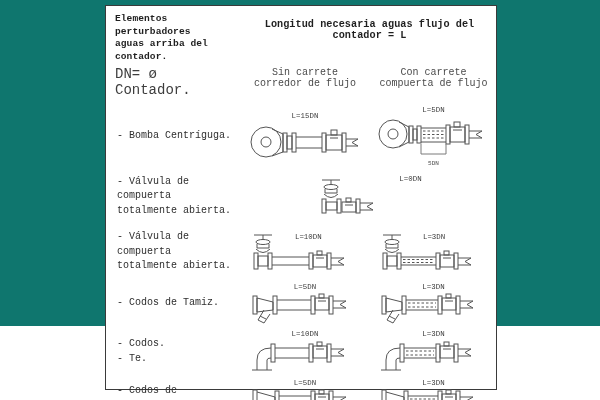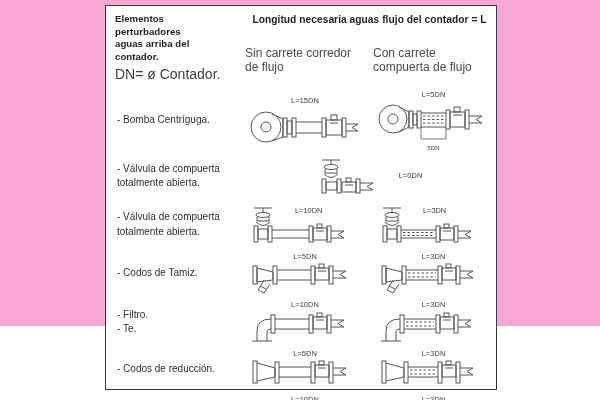--- a/index.html
+++ b/index.html
@@ -11,21 +11,22 @@
     overflow: hidden;
   }
   body {
     font-family: "Liberation Sans", sans-serif;
     color: #2b2b2b;
   }
   .page {
     position: relative;
     width: 600px;
     height: 326px;
-    background: #f9a8d4;
+    background: #0f766e;
+    font-family: Liberation Mono, monospace;
   }
   .table-wrap {
     position: absolute;
     left: 105px;
     top: 5px;
     width: 392px;
     height: 385px;
     border: 1.3px solid #3a3a3a;
     box-sizing: border-box;
     background: #fff;
@@ -65,22 +66,22 @@
   }
   .hdr-span {
     font-size: 10.2px;
     font-weight: bold;
     text-align: center;
     color: #1f1f1f;
     padding: 4px 6px !important;
     letter-spacing: 0.05px;
   }
   .hdr-col {
-    font-size: 12px;
-    text-align: left;
+    font-size: 10px;
+    text-align: center;
     color: #4a4a4a;
     padding: 5px 4px !important;
   }
   .rowlabel {
     font-size: 10px;
     line-height: 1.45;
     padding: 6px 6px 6px 11px !important;
     color: #2e2e2e;
   }
   .diagcell {
@@ -219,21 +220,21 @@
                 <path d="M7 19 Q14 26 21 19"></path>
                 <rect x="5" y="24" width="4" height="14"></rect>
                 <rect x="9" y="27" width="11" height="8"></rect>
                 <rect x="20" y="24" width="4" height="14"></rect>
                 <rect x="25" y="27" width="14" height="10"></rect>
                 <rect x="29" y="23" width="5" height="4"></rect>
                 <line x1="28" y1="30" x2="36" y2="30"></line>
                 <rect x="39" y="24" width="4" height="14"></rect>
                 <path d="M43 28 L56 28 L50 31.5 L56 35 L43 35"></path>
               </svg>
-              <div class="lbl" style="align-self:flex-start;margin-top:16px;">L=0DN</div>
+              <div class="lbl" style="align-self:flex-start;margin-top:0;">L=0DN</div>
             </div>
           </td>
         </tr>
 
         <tr style="height:50px;">
           <td class="rowlabel bline-r bline-b">
             <span>- Válvula de compuerta</span><br>
             <span>totalmente abierta.</span>
           </td>
           <td class="diagcell bline-r bline-b">
@@ -333,21 +334,21 @@
                 <line x1="69" y1="10" x2="77" y2="10"></line>
                 <rect x="80" y="5" width="4" height="18"></rect>
                 <path d="M84 10 L97 10 L91 13.5 L97 17 L84 17"></path>
               </svg>
             </div>
           </td>
         </tr>
 
         <tr style="height:48px;">
           <td class="rowlabel bline-r bline-b">
-            <span>- Filtro.</span><br>
+            <span>- Codos.</span><br>
             <span>- Te.</span>
           </td>
           <td class="diagcell bline-r bline-b">
             <div class="dwrap">
               <div class="lbl">L=10DN</div>
               <svg class="svgbox" width="116" height="36" viewBox="0 0 116 36" fill="none" stroke="#555" stroke-width="1">
                 <path d="M10 32 L10 22 Q10 10 24 10"></path>
                 <path d="M20 32 L20 22 Q20 20 24 20"></path>
                 <line x1="5" y1="32" x2="25" y2="32"></line>
                 <rect x="24" y="6" width="4" height="18"></rect>

